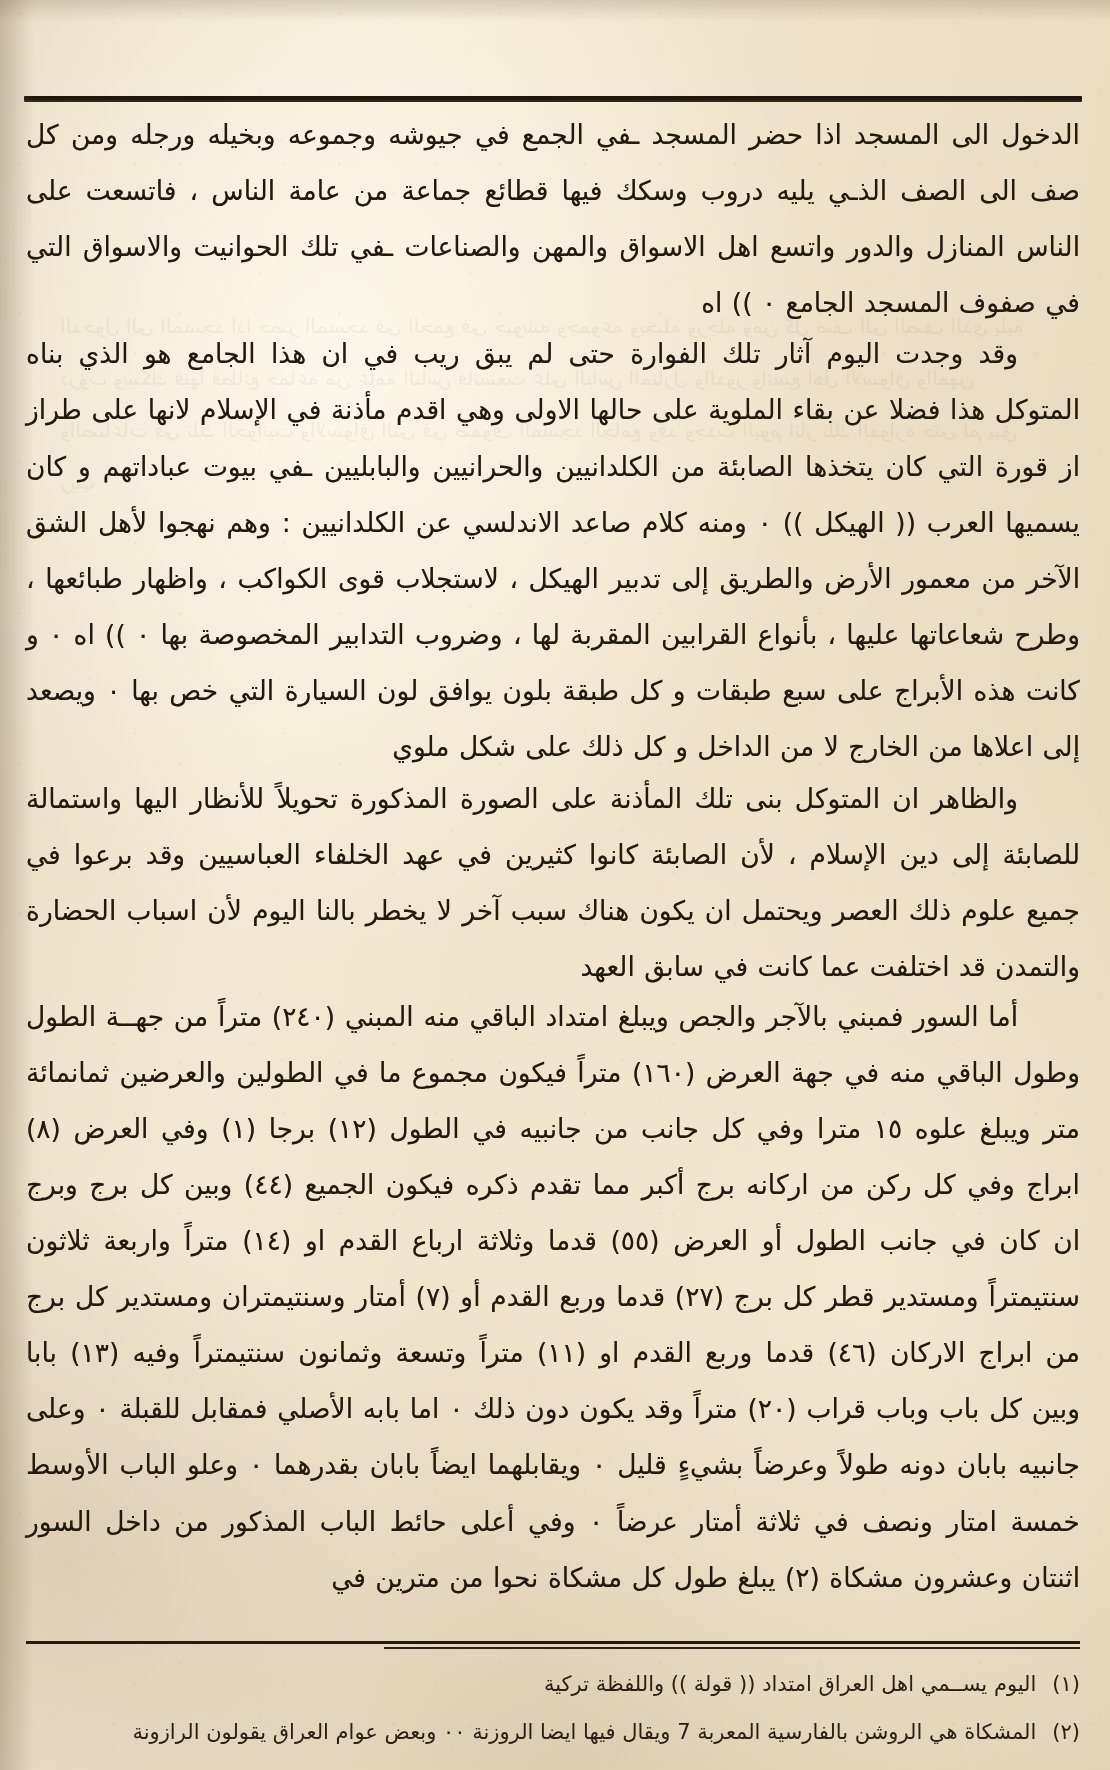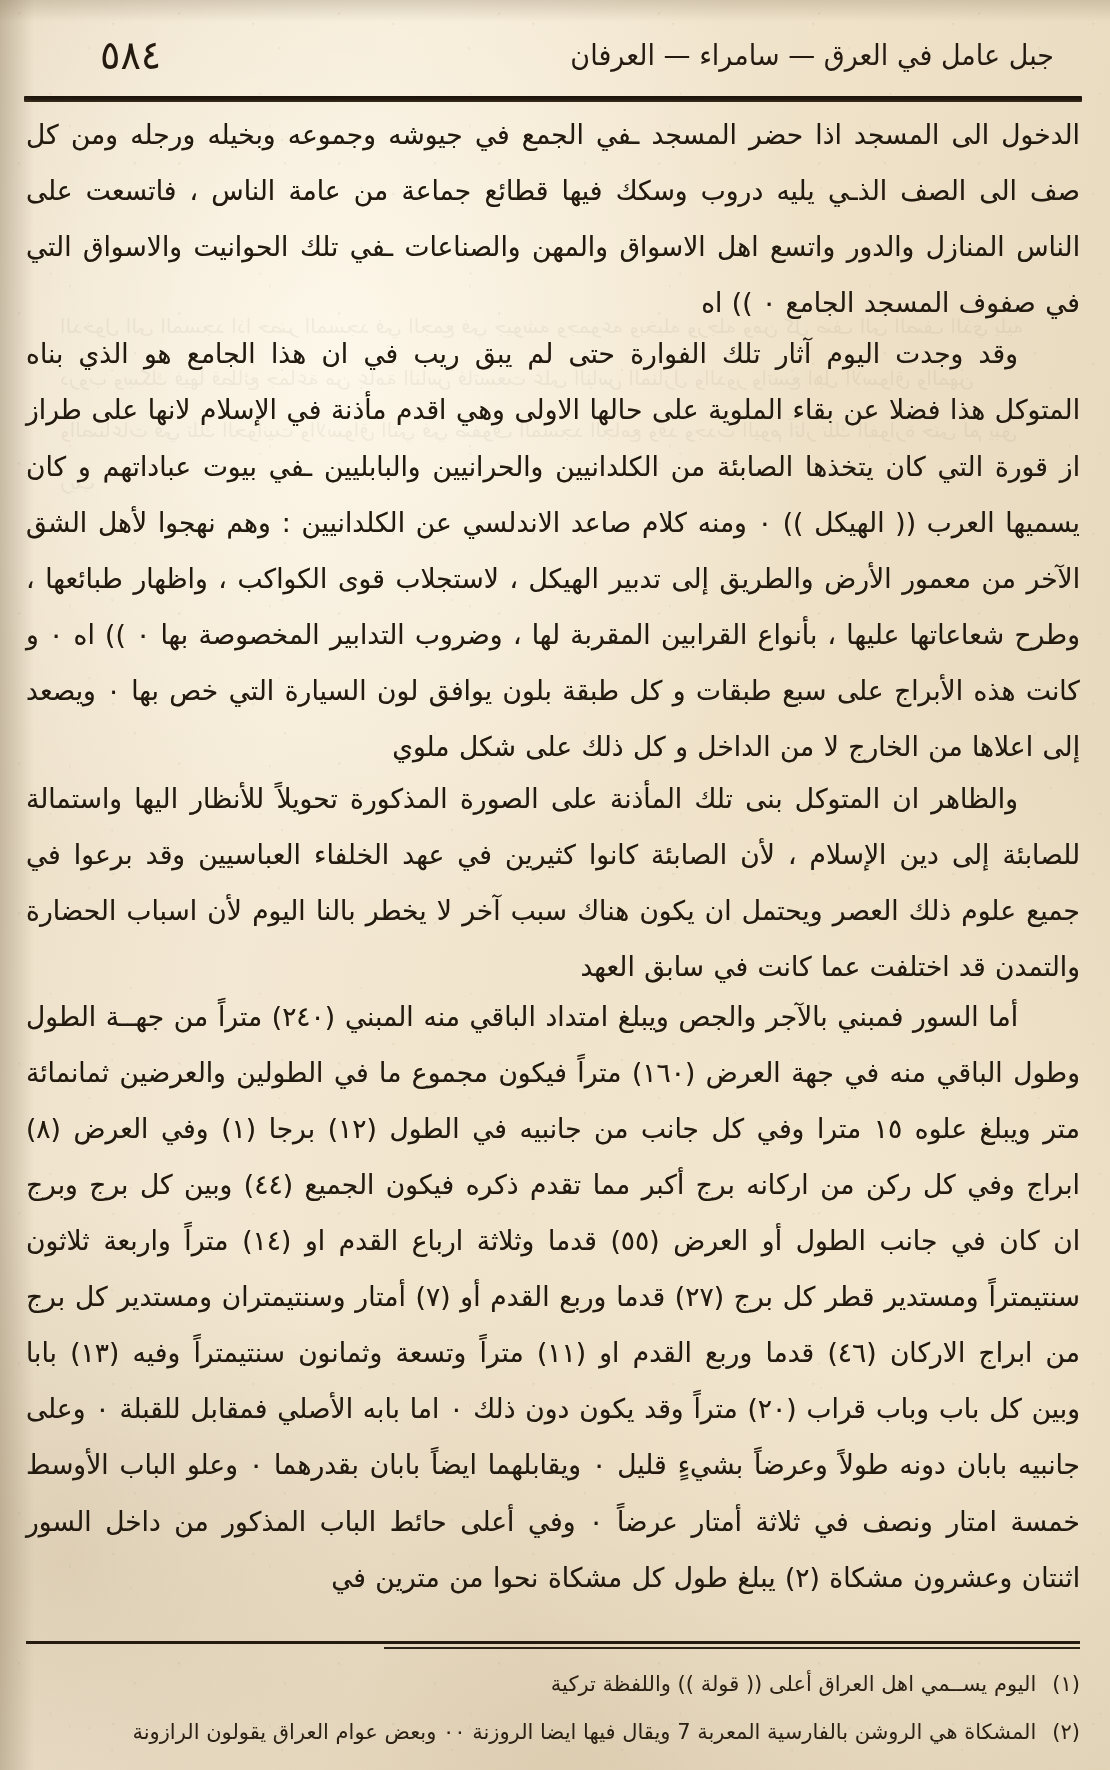--- a/index.html
+++ b/index.html
@@ -193,40 +193,36 @@
 <body>
 
 <div class="page">
 
   <div class="grain"></div>
 
   <div class="bleed">
     ﺍﻟﺪﺧﻮﻝ ﺍﻟﻰ ﺍﻟﻤﺴﺠﺪ ﺍﺫﺍ ﺣﻀﺮ ﺍﻟﻤﺴﺠﺪ ﻓﻲ ﺍﻟﺠﻤﻊ ﻓﻲ ﺟﻴﻮﺷﻪ ﻭﺟﻤﻮﻋﻪ ﻭﺑﺨﻴﻠﻪ ﻭﺭﺟﻠﻪ ﻭﻣﻦ ﻛﻞ ﺻﻒ ﺍﻟﻰ ﺍﻟﺼﻒ ﺍﻟﺬﻱ ﻳﻠﻴﻪ ﺩﺭﻭﺏ ﻭﺳﻜﻚ ﻓﻴﻬﺎ ﻗﻄﺎﺋﻊ ﺟﻤﺎﻋﺔ ﻣﻦ ﻋﺎﻣﺔ ﺍﻟﻨﺎﺱ ﻓﺎﺗﺴﻌﺖ ﻋﻠﻰ ﺍﻟﻨﺎﺱ ﺍﻟﻤﻨﺎﺯﻝ ﻭﺍﻟﺪﻭﺭ ﻭﺍﺗﺴﻊ ﺍﻫﻞ ﺍﻻﺳﻮﺍﻕ ﻭﺍﻟﻤﻬﻦ ﻭﺍﻟﺼﻨﺎﻋﺎﺕ ﻓﻲ ﺗﻠﻚ ﺍﻟﺤﻮﺍﻧﻴﺖ ﻭﺍﻻﺳﻮﺍﻕ ﺍﻟﺘﻲ ﻓﻲ ﺻﻔﻮﻑ ﺍﻟﻤﺴﺠﺪ ﺍﻟﺠﺎﻣﻊ ﻭﻗﺪ ﻭﺟﺪﺕ ﺍﻟﻴﻮﻡ ﺁﺛﺎﺭ ﺗﻠﻚ ﺍﻟﻔﻮﺍﺭﺓ ﺣﺘﻰ ﻟﻢ ﻳﺒﻖ ﺭﻳﺐ
   </div>
 
-  <div class="header">
-    <span class="page-number">٥٨٤</span>
-    <span class="header-title">جبل عامل في العرق — سامراء — العرفان</span>
-  </div>
 
   <div class="rule-top"></div>
 
   <div class="body">
     <p class="para">الدخول الى المسجد اذا حضر المسجد ـفي الجمع في جيوشه وجموعه وبخيله ورجله ومن كل صف الى الصف الذـي يليه دروب وسكك فيها قطائع جماعة من عامة الناس ، فاتسعت على الناس المنازل والدور واتسع اهل الاسواق والمهن والصناعات ـفي تلك الحوانيت والاسواق التي في صفوف المسجد الجامع ٠ )) اه</p>
     <p class="para indent">وقد وجدت اليوم آثار تلك الفوارة حتى لم يبق ريب في ان هذا الجامع هو الذي بناه المتوكل هذا فضلا عن بقاء الملوية على حالها الاولى وهي اقدم مأذنة في الإسلام لانها على طراز از قورة التي كان يتخذها الصابئة من الكلدانيين والحرانيين والبابليين ـفي بيوت عباداتهم و كان يسميها العرب (( الهيكل )) ٠ ومنه كلام صاعد الاندلسي عن الكلدانيين : وهم نهجوا لأهل الشق الآخر من معمور الأرض والطريق إلى تدبير الهيكل ، لاستجلاب قوى الكواكب ، واظهار طبائعها ، وطرح شعاعاتها عليها ، بأنواع القرابين المقربة لها ، وضروب التدابير المخصوصة بها ٠ )) اه ٠ و كانت هذه الأبراج على سبع طبقات و كل طبقة بلون يوافق لون السيارة التي خص بها ٠ ويصعد إلى اعلاها من الخارج لا من الداخل و كل ذلك على شكل ملوي</p>
     <p class="para indent">والظاهر ان المتوكل بنى تلك المأذنة على الصورة المذكورة تحويلاً للأنظار اليها واستمالة للصابئة إلى دين الإسلام ، لأن الصابئة كانوا كثيرين في عهد الخلفاء العباسيين وقد برعوا في جميع علوم ذلك العصر ويحتمل ان يكون هناك سبب آخر لا يخطر بالنا اليوم لأن اسباب الحضارة والتمدن قد اختلفت عما كانت في سابق العهد</p>
     <p class="para indent">أما السور فمبني بالآجر والجص ويبلغ امتداد الباقي منه المبني (٢٤٠) متراً من جهــة الطول وطول الباقي منه في جهة العرض (١٦٠) متراً فيكون مجموع ما في الطولين والعرضين ثمانمائة متر ويبلغ علوه ١٥ مترا وفي كل جانب من جانبيه في الطول (١٢) برجا (١) وفي العرض (٨) ابراج وفي كل ركن من اركانه برج أكبر مما تقدم ذكره فيكون الجميع (٤٤) وبين كل برج وبرج ان كان في جانب الطول أو العرض (٥٥) قدما وثلاثة ارباع القدم او (١٤) متراً واربعة ثلاثون سنتيمتراً ومستدير قطر كل برج (٢٧) قدما وربع القدم أو (٧) أمتار وسنتيمتران ومستدير كل برج من ابراج الاركان (٤٦) قدما وربع القدم او (١١) متراً وتسعة وثمانون سنتيمتراً وفيه (١٣) بابا وبين كل باب وباب قراب (٢٠) متراً وقد يكون دون ذلك ٠ اما بابه الأصلي فمقابل للقبلة ٠ وعلى جانبيه بابان دونه طولاً وعرضاً بشيءٍ قليل ٠ ويقابلهما ايضاً بابان بقدرهما ٠ وعلو الباب الأوسط خمسة امتار ونصف في ثلاثة أمتار عرضاً ٠ وفي أعلى حائط الباب المذكور من داخل السور اثنتان وعشرون مشكاة (٢) يبلغ طول كل مشكاة نحوا من مترين في</p>
   </div>
 
   <div class="rule-foot"></div>
 
   <div class="footnotes">
     <div class="footnote">
       <span class="fn-marker">(١)</span>
-      <span class="fn-text">اليوم يســمي اهل العراق أعلى (( قولة )) واللفظة تركية</span>
+      <span class="fn-text">اليوم يســمي اهل العراق امتداد (( قولة )) واللفظة تركية</span>
     </div>
     <div class="footnote">
       <span class="fn-marker">(٢)</span>
       <span class="fn-text">المشكاة هي الروشن بالفارسية المعربة 7 ويقال فيها ايضا الروزنة ٠٠ وبعض عوام العراق يقولون الرازونة</span>
     </div>
   </div>
 
   <div class="gutter"></div>
   <div class="gutter-top"></div>
 

